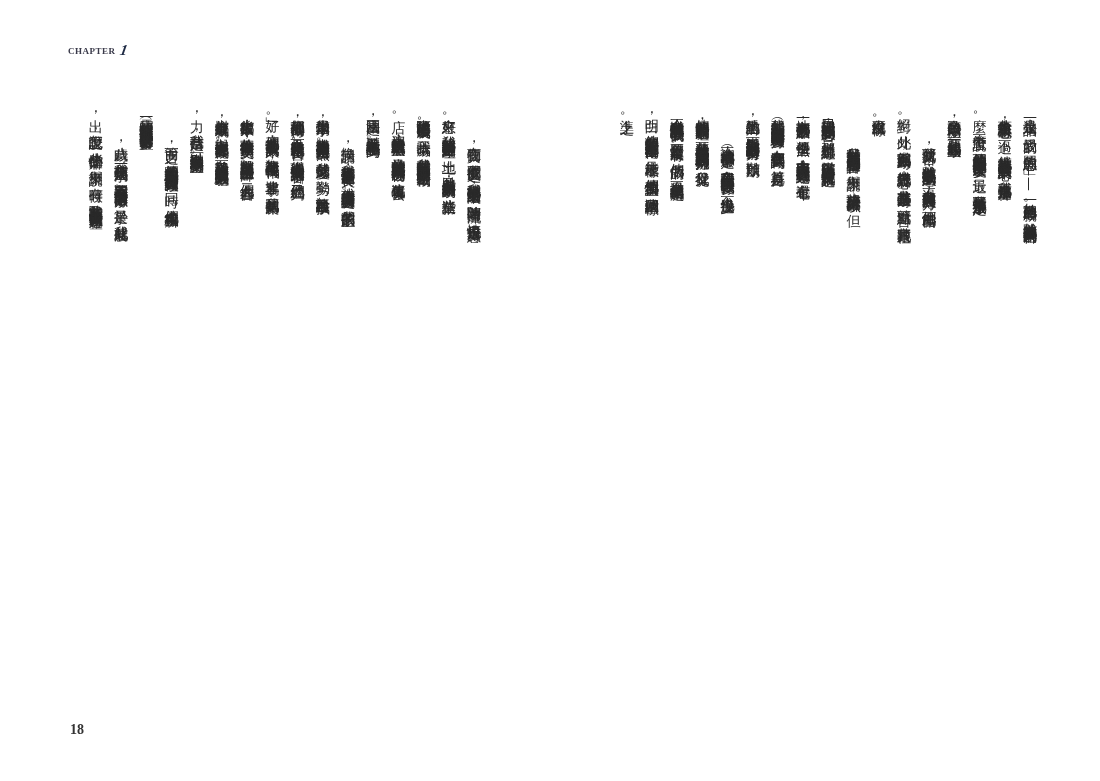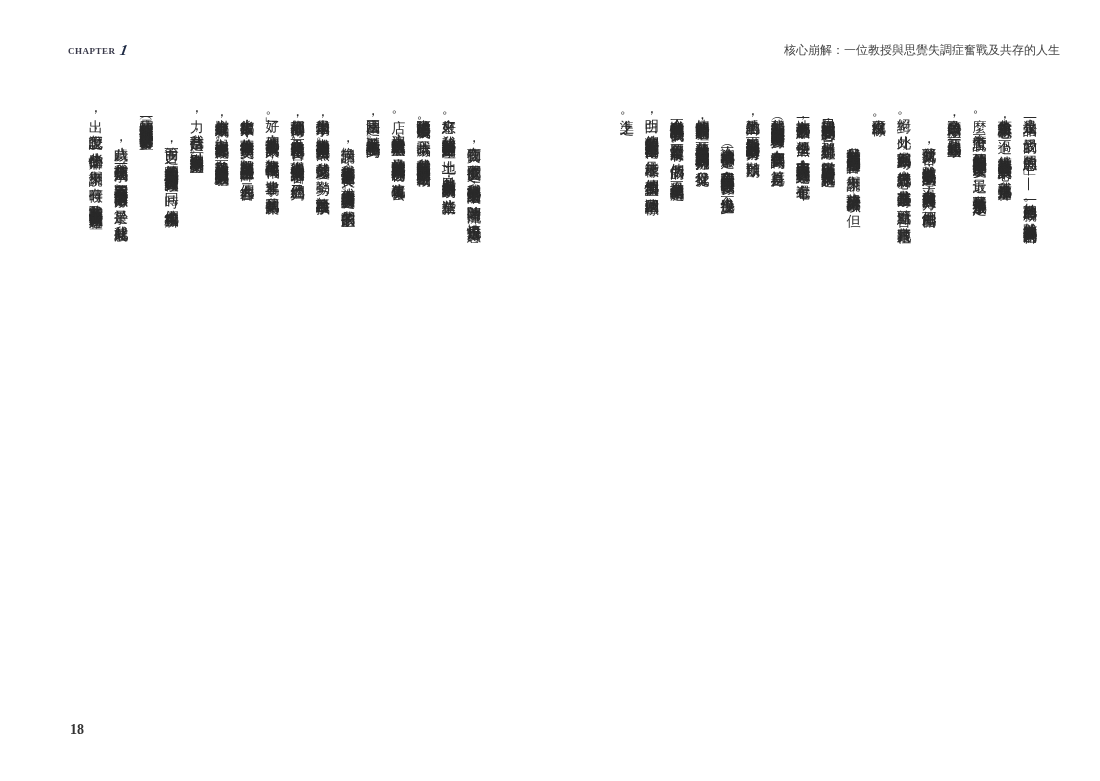--- a/index.html
+++ b/index.html
@@ -78,21 +78,20 @@
       <span class="col">力，我自己清楚，可以直接追溯到我的雙親身上。</span>
       <span class="col indent">簡而言之，他們賦予我也教會我如何把自身才情與長處發揮到極致。同時，他們也給我生存所</span>
       <span class="col">需的一切（雖然當時我無法預見或理解這件事對我的人生會有多重要）。</span>
       <span class="col indent">八歲時，我突然萌生一種渴求：我需要用不同於父母所希望的方法做事。於是乎，我就此發展</span>
       <span class="col">出，怎麼說呢，一些小小的怪癖。舉例來說，有時候，除非我所有鞋子都在衣櫃內（或在床邊）整</span>
     </div>
   <div class="folio folio-left">18</div>
 </div>
 
 <div class="page page-right">
-  <div class="running-head-right">核心崩解：一位教授與思覺失調症奮戰及共存的人生</div>
   <div class="text-block" id="right-text">
       <span class="col">永遠是一句話：「親愛的，照你的意思。」——一如她自己的母親。雖然她後來在跟父親共創的古</span>
       <span class="col">董生意中扮演核心角色，不過，就算她當年上大學時有什麼具體的事業心，我也永遠不知道那是什</span>
       <span class="col">麼。不管怎麼說，他們倆的互動模式在後來那些年都沒什麼改變。最近，我母親甚至宣布她決定放</span>
       <span class="col">棄自己的政治立場，藉此與父親的立場一致。</span>
       <span class="col indent">就我父親而言，雖然他有種近乎低級的幽默感，不過在自身的意見與反應方面，他倒可能相當</span>
       <span class="col">絕對。此外，當他與別人互動時，也總帶幾分疑心，尤其是事涉金錢時。就這點而言，其實他跟祖</span>
       <span class="col">父也沒有兩樣。</span>
       <span class="col indent">我父母對於宗教或種族偏見的厭惡都相當直言不諱。舉例來說，小孩想講什麼髒話都可以，但</span>
       <span class="col">如果口出種族或族裔相關的惡言，那就是絕對紅線。以當年邁阿密給人印象之落後（我父親常說這</span>

